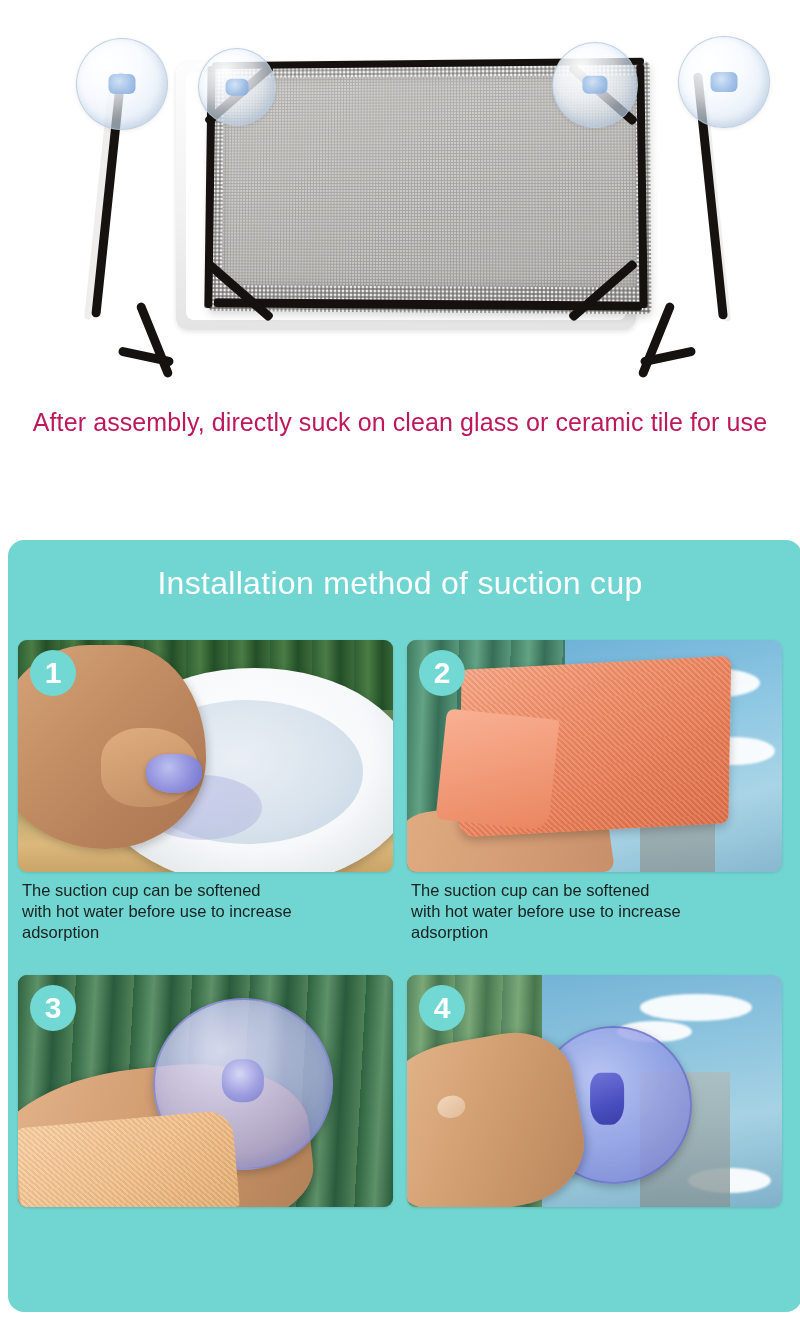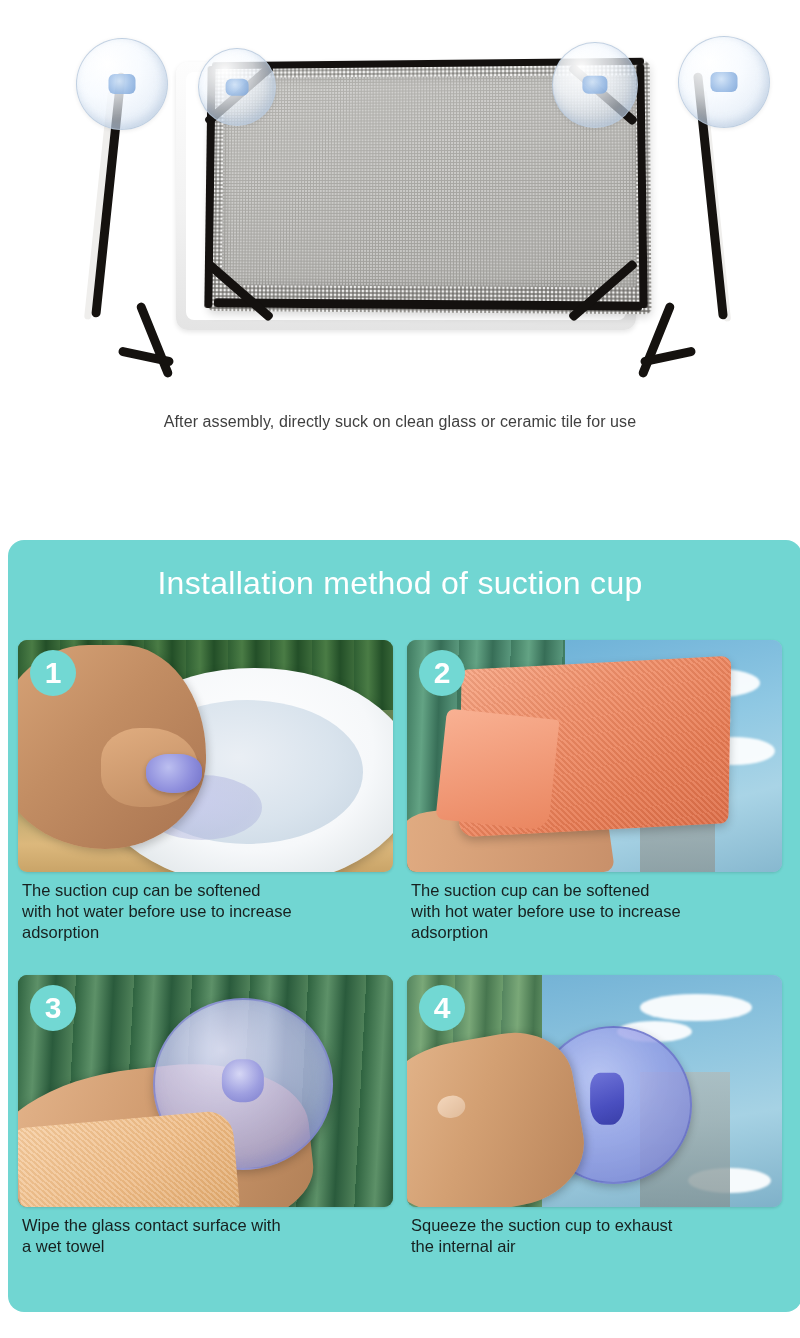--- a/index.html
+++ b/index.html
@@ -90,21 +90,21 @@
     opacity:.9;
   }
   .cup-a { left:76px;  top:38px;  width:92px; height:92px; }
   .cup-b { left:198px; top:48px;  width:78px; height:78px; }
   .cup-c { left:552px; top:42px;  width:86px; height:86px; }
   .cup-d { left:678px; top:36px;  width:92px; height:92px; }
 
   
   .hero-caption {
     position:absolute; left:0; top:404px; width:800px;
-    text-align:center; color:#404040; font-size:16px; line-height:36px;
+    text-align:center; color:#be185d; font-size:25px; line-height:36px;
     letter-spacing:.1px;
   }
 
   
   .card {
     position:absolute; left:8px; top:540px; width:794px; height:772px;
     background:#71d6d2; border-radius:16px; overflow:hidden;
   }
   .card-title {
     position:absolute; left:0; top:22px; width:784px; text-align:center;
@@ -392,39 +392,35 @@
       <div class="cell">
         <div class="photo p3">
           <div class="curtain3"></div>
           <div class="palm"></div>
           <div class="bigcup">
             <div class="bigcup-nub"></div>
           </div>
           <div class="towel3"></div>
           <div class="badge">3</div>
         </div>
-        <div class="step-caption">Wipe the glass contact surface with
-a wet towel</div>
       </div>
 
       <div class="cell">
         <div class="photo p4">
           <div class="glass"></div>
           <div class="cloud4 c41"></div>
           <div class="cloud4 c42"></div>
           <div class="cloud4 c43"></div>
           <div class="bldg4"></div>
           <div class="curtain4"></div>
           <div class="cup4">
             <div class="cup4-nub"></div>
           </div>
           <div class="thumb">
             <div class="nail"></div>
           </div>
           <div class="badge">4</div>
         </div>
-        <div class="step-caption">Squeeze the suction cup to exhaust
-the internal air</div>
       </div>
 
     </div>
   </div>
 </div>
 
 </body></html>

